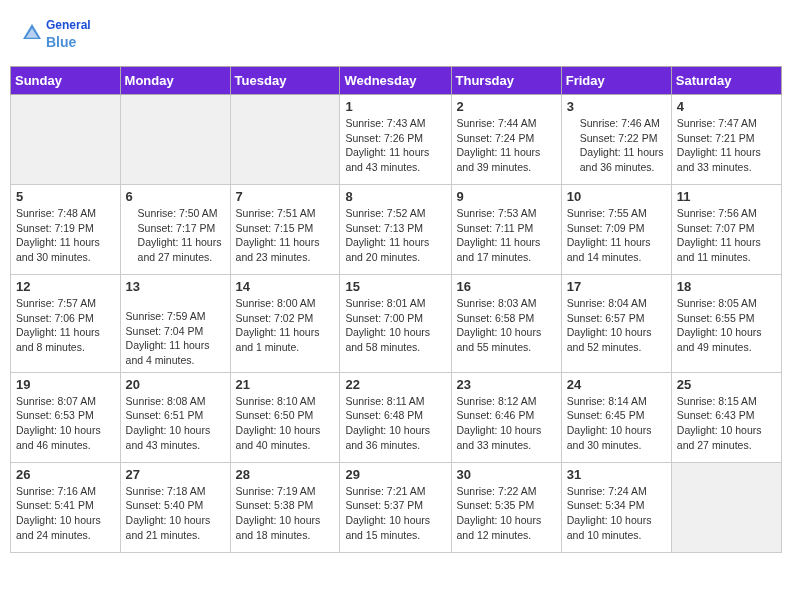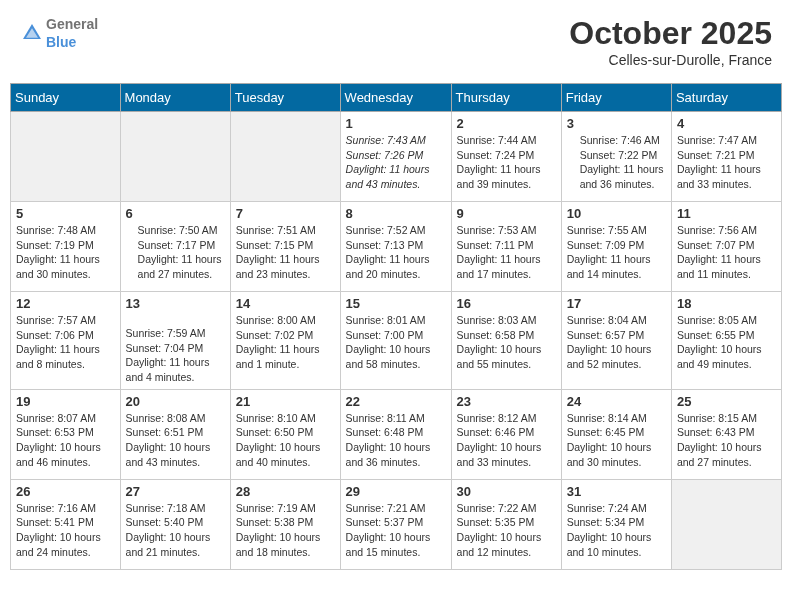--- a/index.html
+++ b/index.html
@@ -15,23 +15,23 @@
       justify-content: space-between;
       align-items: flex-start;
       margin-bottom: 10px;
       padding: 5px 10px;
     }
     .logo {
       display: flex;
       align-items: center;
     }
     .logo-text-general {
-      font-size: 14px;
-      font-weight: bold;
-      color: #737373;
+      font-size: 12px;
+      font-weight: bold;
+      color: #1d4ed8;
     }
     .logo-text-blue {
       font-size: 14px;
       font-weight: bold;
       color: #4a90d9;
     }
     .logo-icon {
       width: 24px;
       height: 24px;
       margin-right: 2px;
@@ -47,26 +47,26 @@
     .subtitle {
       font-size: 14px;
       color: #333;
     }
     .calendar {
       width: 100%;
       border-collapse: collapse;
       font-size: 11px;
     }
     .calendar th {
-      background-color: #0369a1;
+      background-color: #6d28d9;
       color: #fff;
       padding: 6px 4px;
       text-align: left;
       font-size: 13px;
-      font-weight: normal;
+      font-weight: bold;
       border: 1px solid #aaa;
     }
     .calendar td {
       border: 1px solid #ccc;
       vertical-align: top;
       padding: 4px 5px;
       width: 113px;
       min-height: 80px;
       background: #fff;
     }
@@ -96,24 +96,20 @@
   <div class="logo">
     <svg class="logo-icon" viewBox="0 0 40 40">
       <polygon points="20,5 35,30 5,30" fill="#4a90d9"></polygon>
       <polygon points="20,12 30,28 10,28" fill="white" opacity="0.6"></polygon>
     </svg>
     <div>
       <span class="logo-text-general">General</span><br>
       <span class="logo-text-blue">Blue</span>
     </div>
   </div>
-  <div class="title-block">
-    <div class="month-title">October 2025</div>
-    <div class="subtitle">Celles-sur-Durolle, France</div>
-  </div>
 </div>
 
 <table class="calendar">
   <thead>
     <tr id="header-row">
         <th>Sunday</th>
         <th>Monday</th>
         <th>Tuesday</th>
         <th>Wednesday</th>
         <th>Thursday</th>
@@ -121,21 +117,21 @@
         <th>Saturday</th>
       </tr>
   </thead>
   <tbody id="calendar-body">
       <tr class="week-row">
         <td class="empty"></td>
         <td class="empty"></td>
         <td class="empty"></td>
         <td>
           <span class="day-number">1</span>
-          <div class="day-info" style="white-space: pre-line; font-style: italic;">Sunrise: 7:43 AM
+          <div class="day-info" style="white-space: pre-line;">Sunrise: 7:43 AM
 Sunset: 7:26 PM
 Daylight: 11 hours and 43 minutes.</div>
         </td>
         <td>
           <span class="day-number">2</span>
           <div class="day-info" style="white-space: pre-line;">Sunrise: 7:44 AM
 Sunset: 7:24 PM
 Daylight: 11 hours and 39 minutes.</div>
         </td>
         <td>

